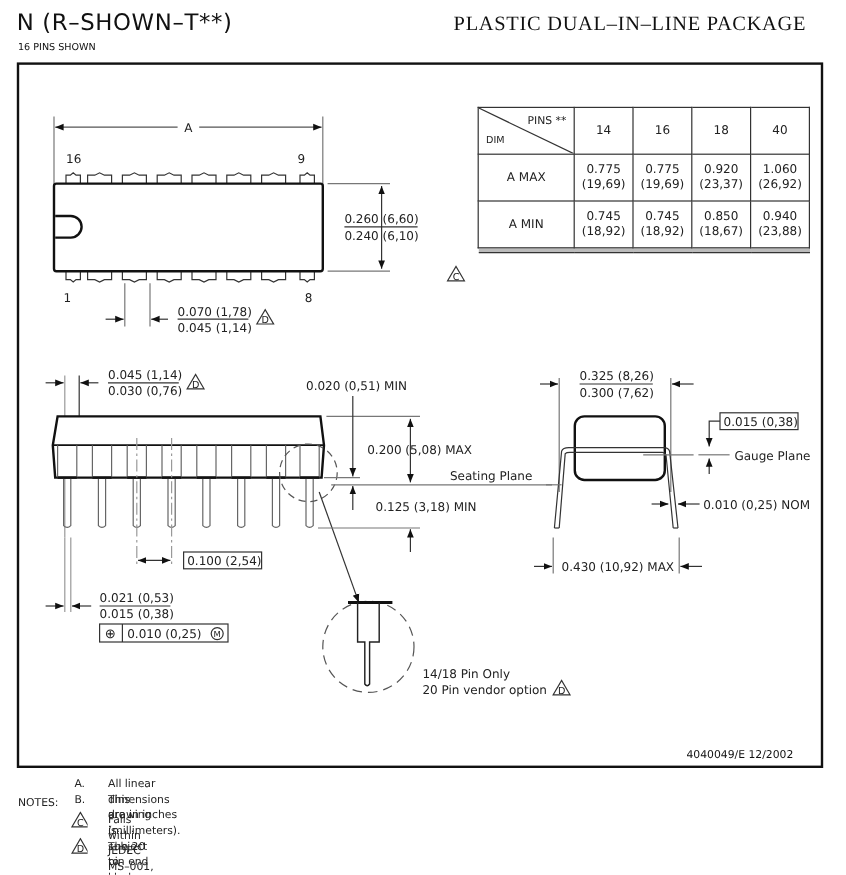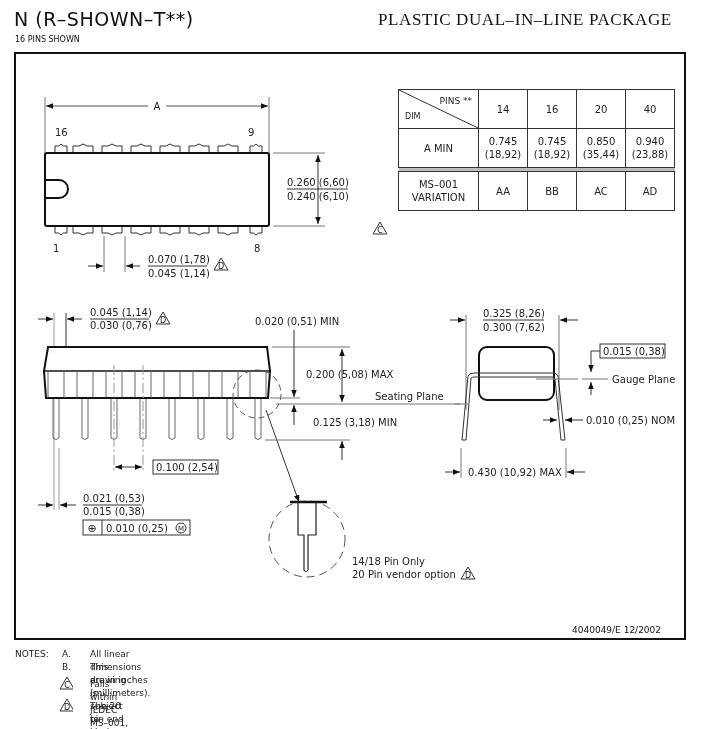--- a/index.html
+++ b/index.html
@@ -23,21 +23,21 @@
   .dimtable tr.r2 td { height:38px; }
   .dimtable tr.r3 td { height:38px; }
   .dimtable tr.sep td { height:3px; border-left:none; border-right:none; }
   .dimtable tr.r4 td { height:38px; }
   .hdr .pins { position:absolute; right:6px; top:5px; font-size:9px; }
   .hdr .dim { position:absolute; left:6px; bottom:5px; font-size:8px;text-align:right; }
   .hdr svg { position:absolute; left:0; top:0; }
   .docnum { left:572px; top:625px; font-size:9px; }
   .notes { position:absolute; left:15px; top:648px; font-size:9px; line-height:13px; color:#222; }
   .notes .row { position:relative; height:13px; }
-  .notes .lbl { position:absolute; left:0; }
+  .notes .lbl { position:absolute; left:0;margin-top:16px; }
   .notes .key { position:absolute; left:54px; width:14px; text-align:left; }
   .notes .txt { position:absolute; left:75px; }
 </style>
 </head>
 <body>
 
 <div class="abs title-left">N (R–SHOWN–T**)</div>
 <div class="abs subtitle">16 PINS SHOWN</div>
 <div class="abs title-right">PLASTIC DUAL–IN–LINE PACKAGE</div>
 
@@ -236,40 +236,40 @@
       <tr class="r1">
     <td class="hdr">
       <svg width="79" height="38">
             <line x1="0" y1="0" x2="79" y2="38" stroke="#333"></line>
           </svg>
       <span class="pins">PINS **</span>
       <span class="dim">DIM</span>
     </td>
     <td class="c">14</td>
     <td class="c">16</td>
-    <td class="c">20</td>
+    <td class="c">18</td>
     <td class="c">40</td>
+  </tr>
+  <tr class="r2">
+    <td>A   MAX</td>
+    <td><span>0.775</span><br><span>(19,69)</span></td>
+    <td><span>0.775</span><br><span>(19,69)</span></td>
+    <td><span>0.920</span><br><span>(23,37)</span></td>
+    <td><span>1.060</span><br><span>(26,92)</span></td>
   </tr>
   <tr class="r3">
     <td>A   MIN</td>
     <td><span>0.745</span><br><span>(18,92)</span></td>
     <td><span>0.745</span><br><span>(18,92)</span></td>
-    <td><span>0.850</span><br><span>(35,44)</span></td>
+    <td><span>0.850</span><br><span>(18,67)</span></td>
     <td><span>0.940</span><br><span>(23,88)</span></td>
   </tr>
   <tr class="sep">
         <td colspan="5" style="background:#bbb;border-color:#333;"></td>
       </tr>
-  <tr class="r4">
-    <td><span>MS–001</span><br><span>VARIATION</span></td>
-    <td>AA</td>
-    <td>BB</td>
-    <td>AC</td>
-    <td>AD</td>
-  </tr>
 </tbody>
   </table>
 
 <div class="abs docnum">4040049/E   12/2002</div>
 
 <div class="notes">
   <div class="row">
     <span class="lbl">NOTES:</span>
     <span class="key" style="left:47px">A.</span>
     <span class="txt">All linear dimensions are in inches (millimeters).</span>

